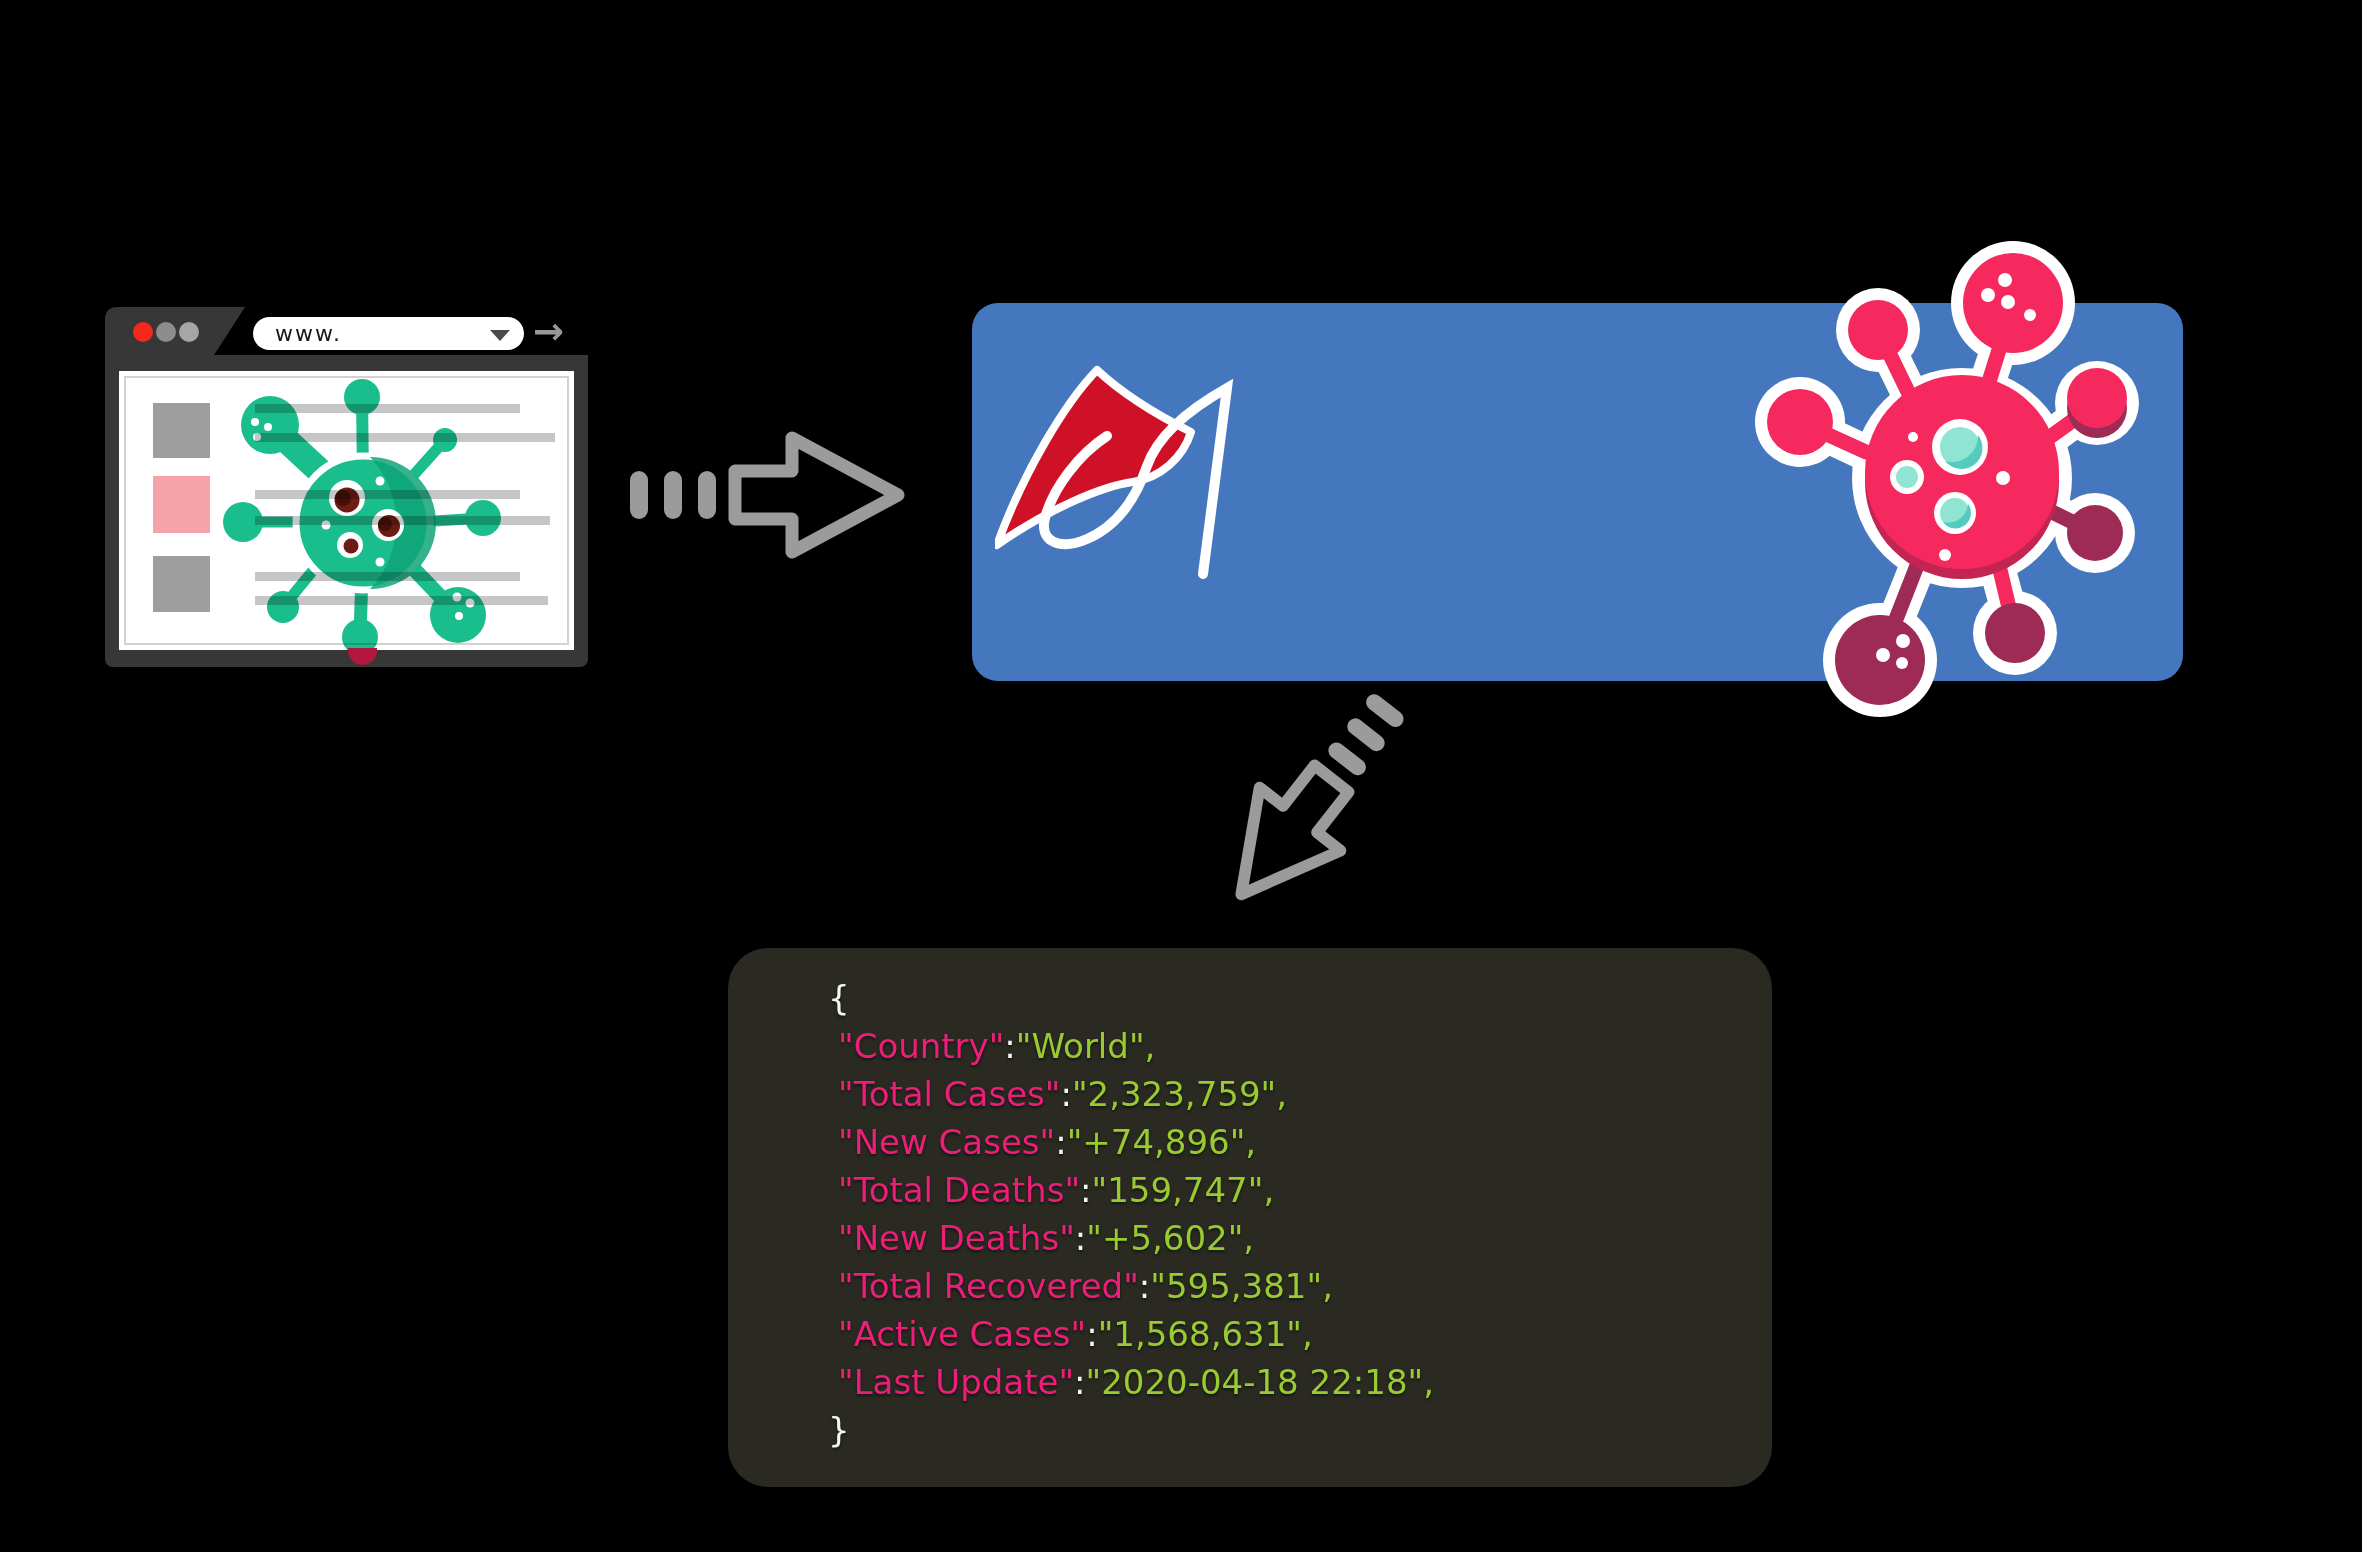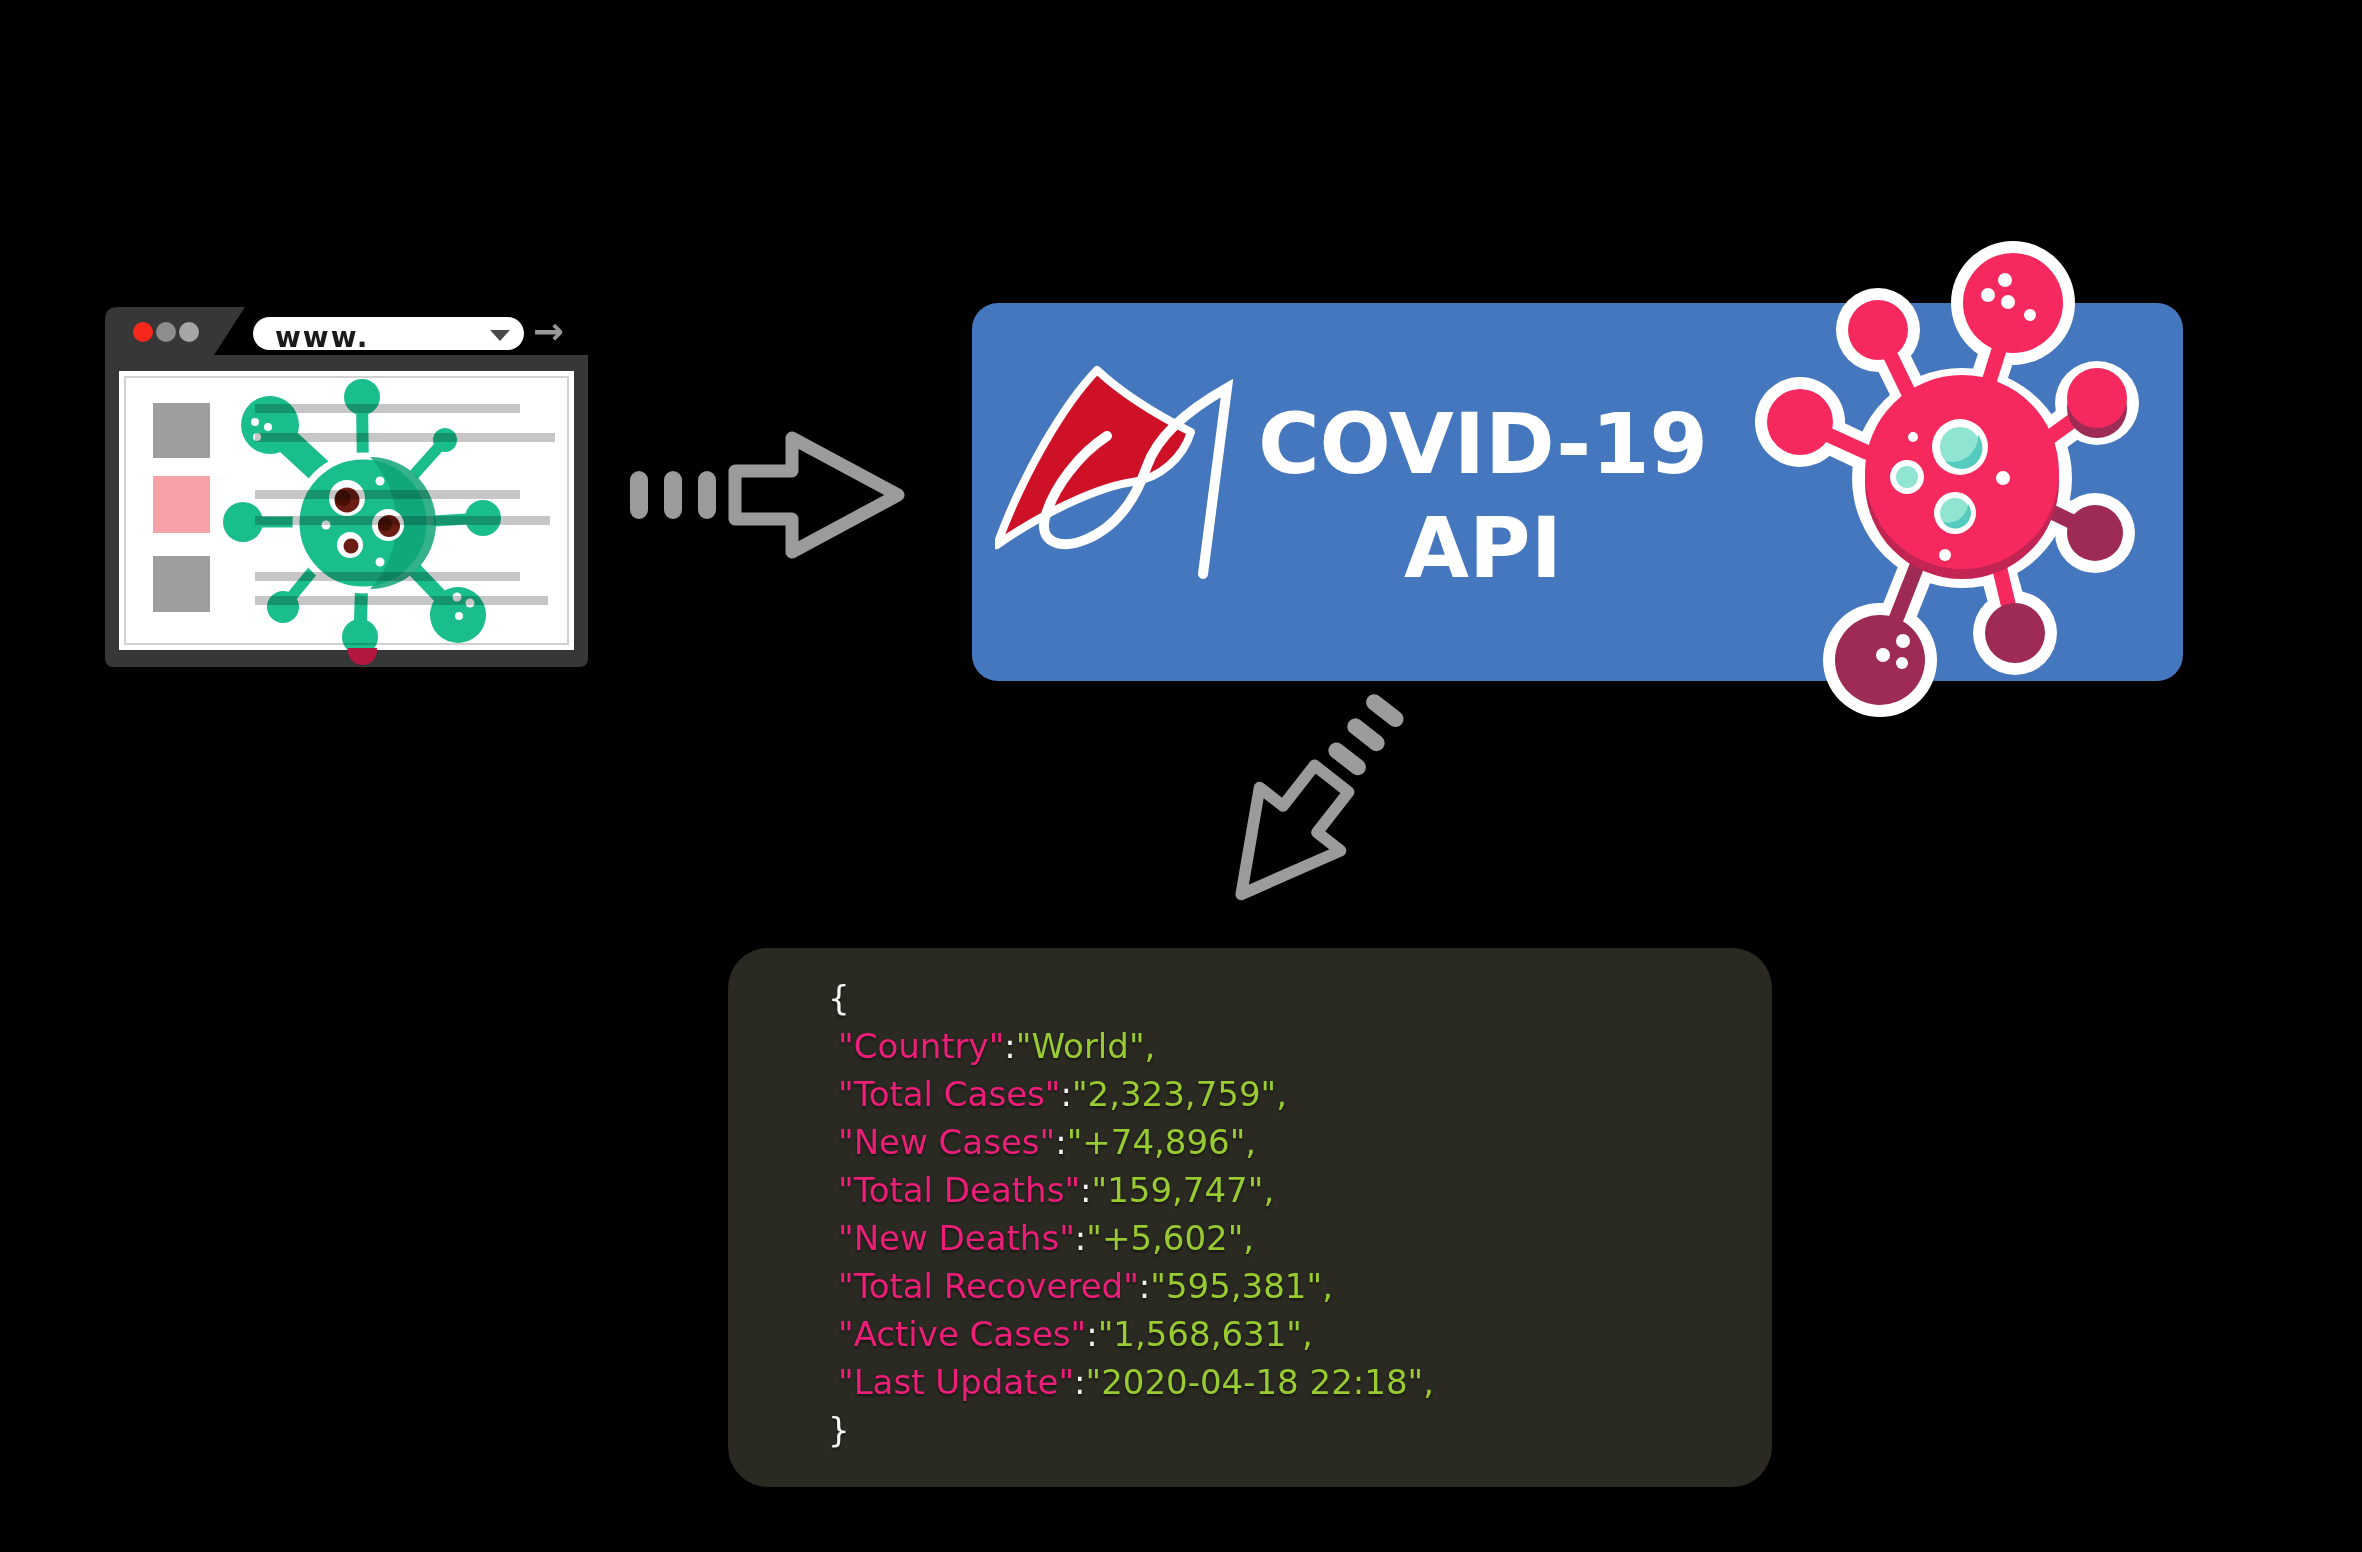--- a/index.html
+++ b/index.html
@@ -7,21 +7,21 @@
           font-family:"DejaVu Sans","Liberation Sans",sans-serif;}
   .abs{position:absolute;}
 
   
   .b-frame{left:105px;top:355px;width:483px;height:312px;background:#373737;border-radius:0 0 8px 8px;}
   .b-content{left:119px;top:371px;width:455px;height:279px;background:#fff;}
   .b-inner-line{left:5px;top:5px;right:5px;bottom:5px;border:2px solid #d2d2d2;}
   .sq{width:57px;background:#9e9e9e;}
   .ln{height:9px;background:#c6c6c6;}
   .pill{left:253px;top:317px;width:271px;height:33px;background:#fff;border-radius:17px;}
-  .pill-text{left:22px;top:4px;font-size:28px;font-weight:700;letter-spacing:2px;color:#1a1a1a;}
+  .pill-text{left:22px;top:4px;font-size:22px;font-weight:400;letter-spacing:2px;color:#1a1a1a;}
   .dd{left:237px;top:13px;width:0;height:0;border-left:10px solid transparent;
       border-right:10px solid transparent;border-top:11px solid #4a4a4a;}
   .goarrow{left:533px;top:310px;font-size:37px;color:#979797;font-weight:bold;}
   .crimson-peek{left:348px;top:648px;width:29px;height:17px;background:#b3163e;border-radius:0 0 15px 15px;}
 
   
   .api-box{left:972px;top:303px;width:1211px;height:378px;background:#4577be;border-radius:26px;}
   .api-title{left:1483px;top:392px;transform:translateX(-50%);color:#fff;text-align:center;
              font-size:84px;line-height:104px;font-weight:700;white-space:nowrap;}
 
@@ -138,24 +138,20 @@
     <path d="M115,89 L115,41 L172,41 L172,8 L278,65 L172,122 L172,89 Z" fill="none" stroke="#9b9b9b" stroke-width="13" stroke-linejoin="round" stroke-linecap="round"></path>
   </svg>
 
   <div class="abs api-box"></div>
 
   <svg class="abs" style="left:995px;top:358px;" width="250" height="224" viewBox="0 0 250 224">
     <path d="M 2,187 C 28,115 70,45 102,12 C 132,40 172,62 196,74 C 188,100 165,120 138,124 C 108,128 55,150 2,187 Z" fill="#ce1126" stroke="#ffffff" stroke-width="8" stroke-linejoin="round"></path>
     <path d="M 112,78 C 84,96 58,130 50,160 C 44,183 64,193 92,181 C 120,169 140,143 152,108 C 164,74 200,48 232,30 L 208,216" fill="none" stroke="#ffffff" stroke-width="10" stroke-linecap="round"></path>
   </svg>
 
-  <div class="abs api-title">
-    <div>COVID-19</div>
-    <div>API</div>
-  </div>
 
   <svg class="abs" style="left:1740px;top:230px;" width="480" height="500" viewBox="0 0 480 500">
 
     <g stroke="#ffffff" stroke-linecap="round" fill="#ffffff">
       <g fill="none" stroke-width="36">
         <path d="M273,75 L245,160"></path>
           <path d="M138,100 L175,175"></path>
           <path d="M60,192 L130,225"></path>
         <path d="M140,430 L180,330"></path>
           <path d="M275,403 L255,330"></path>

